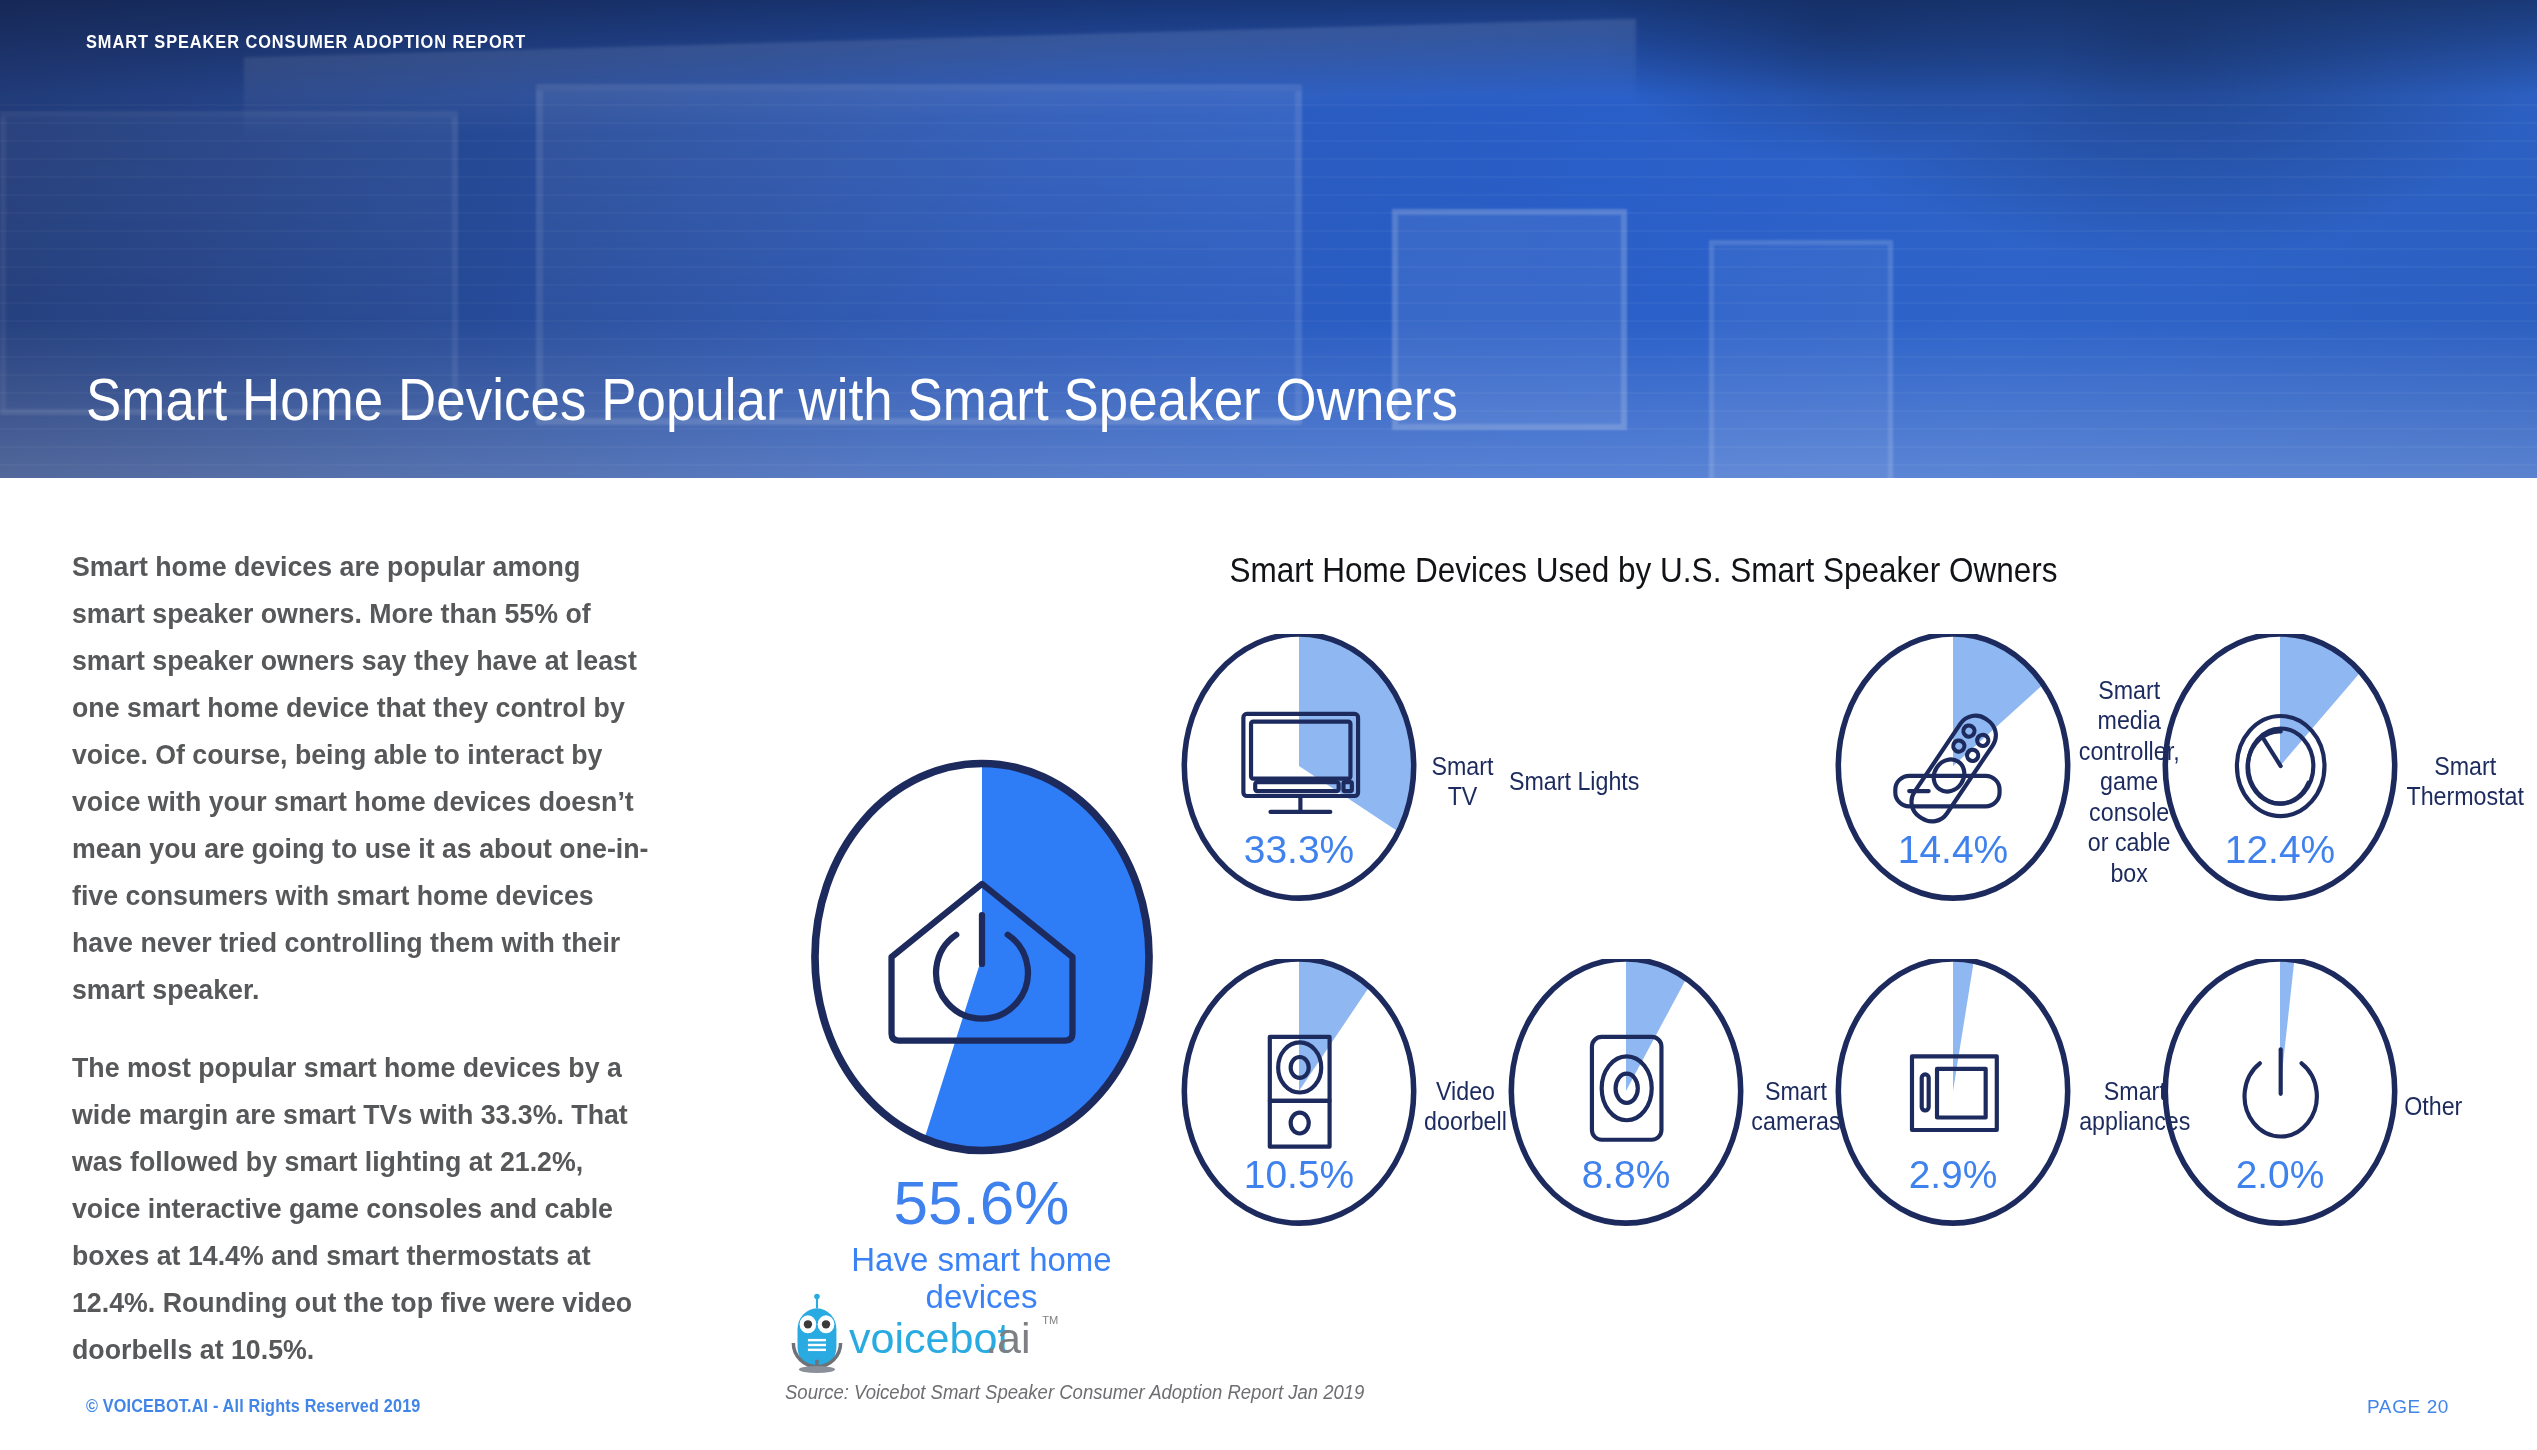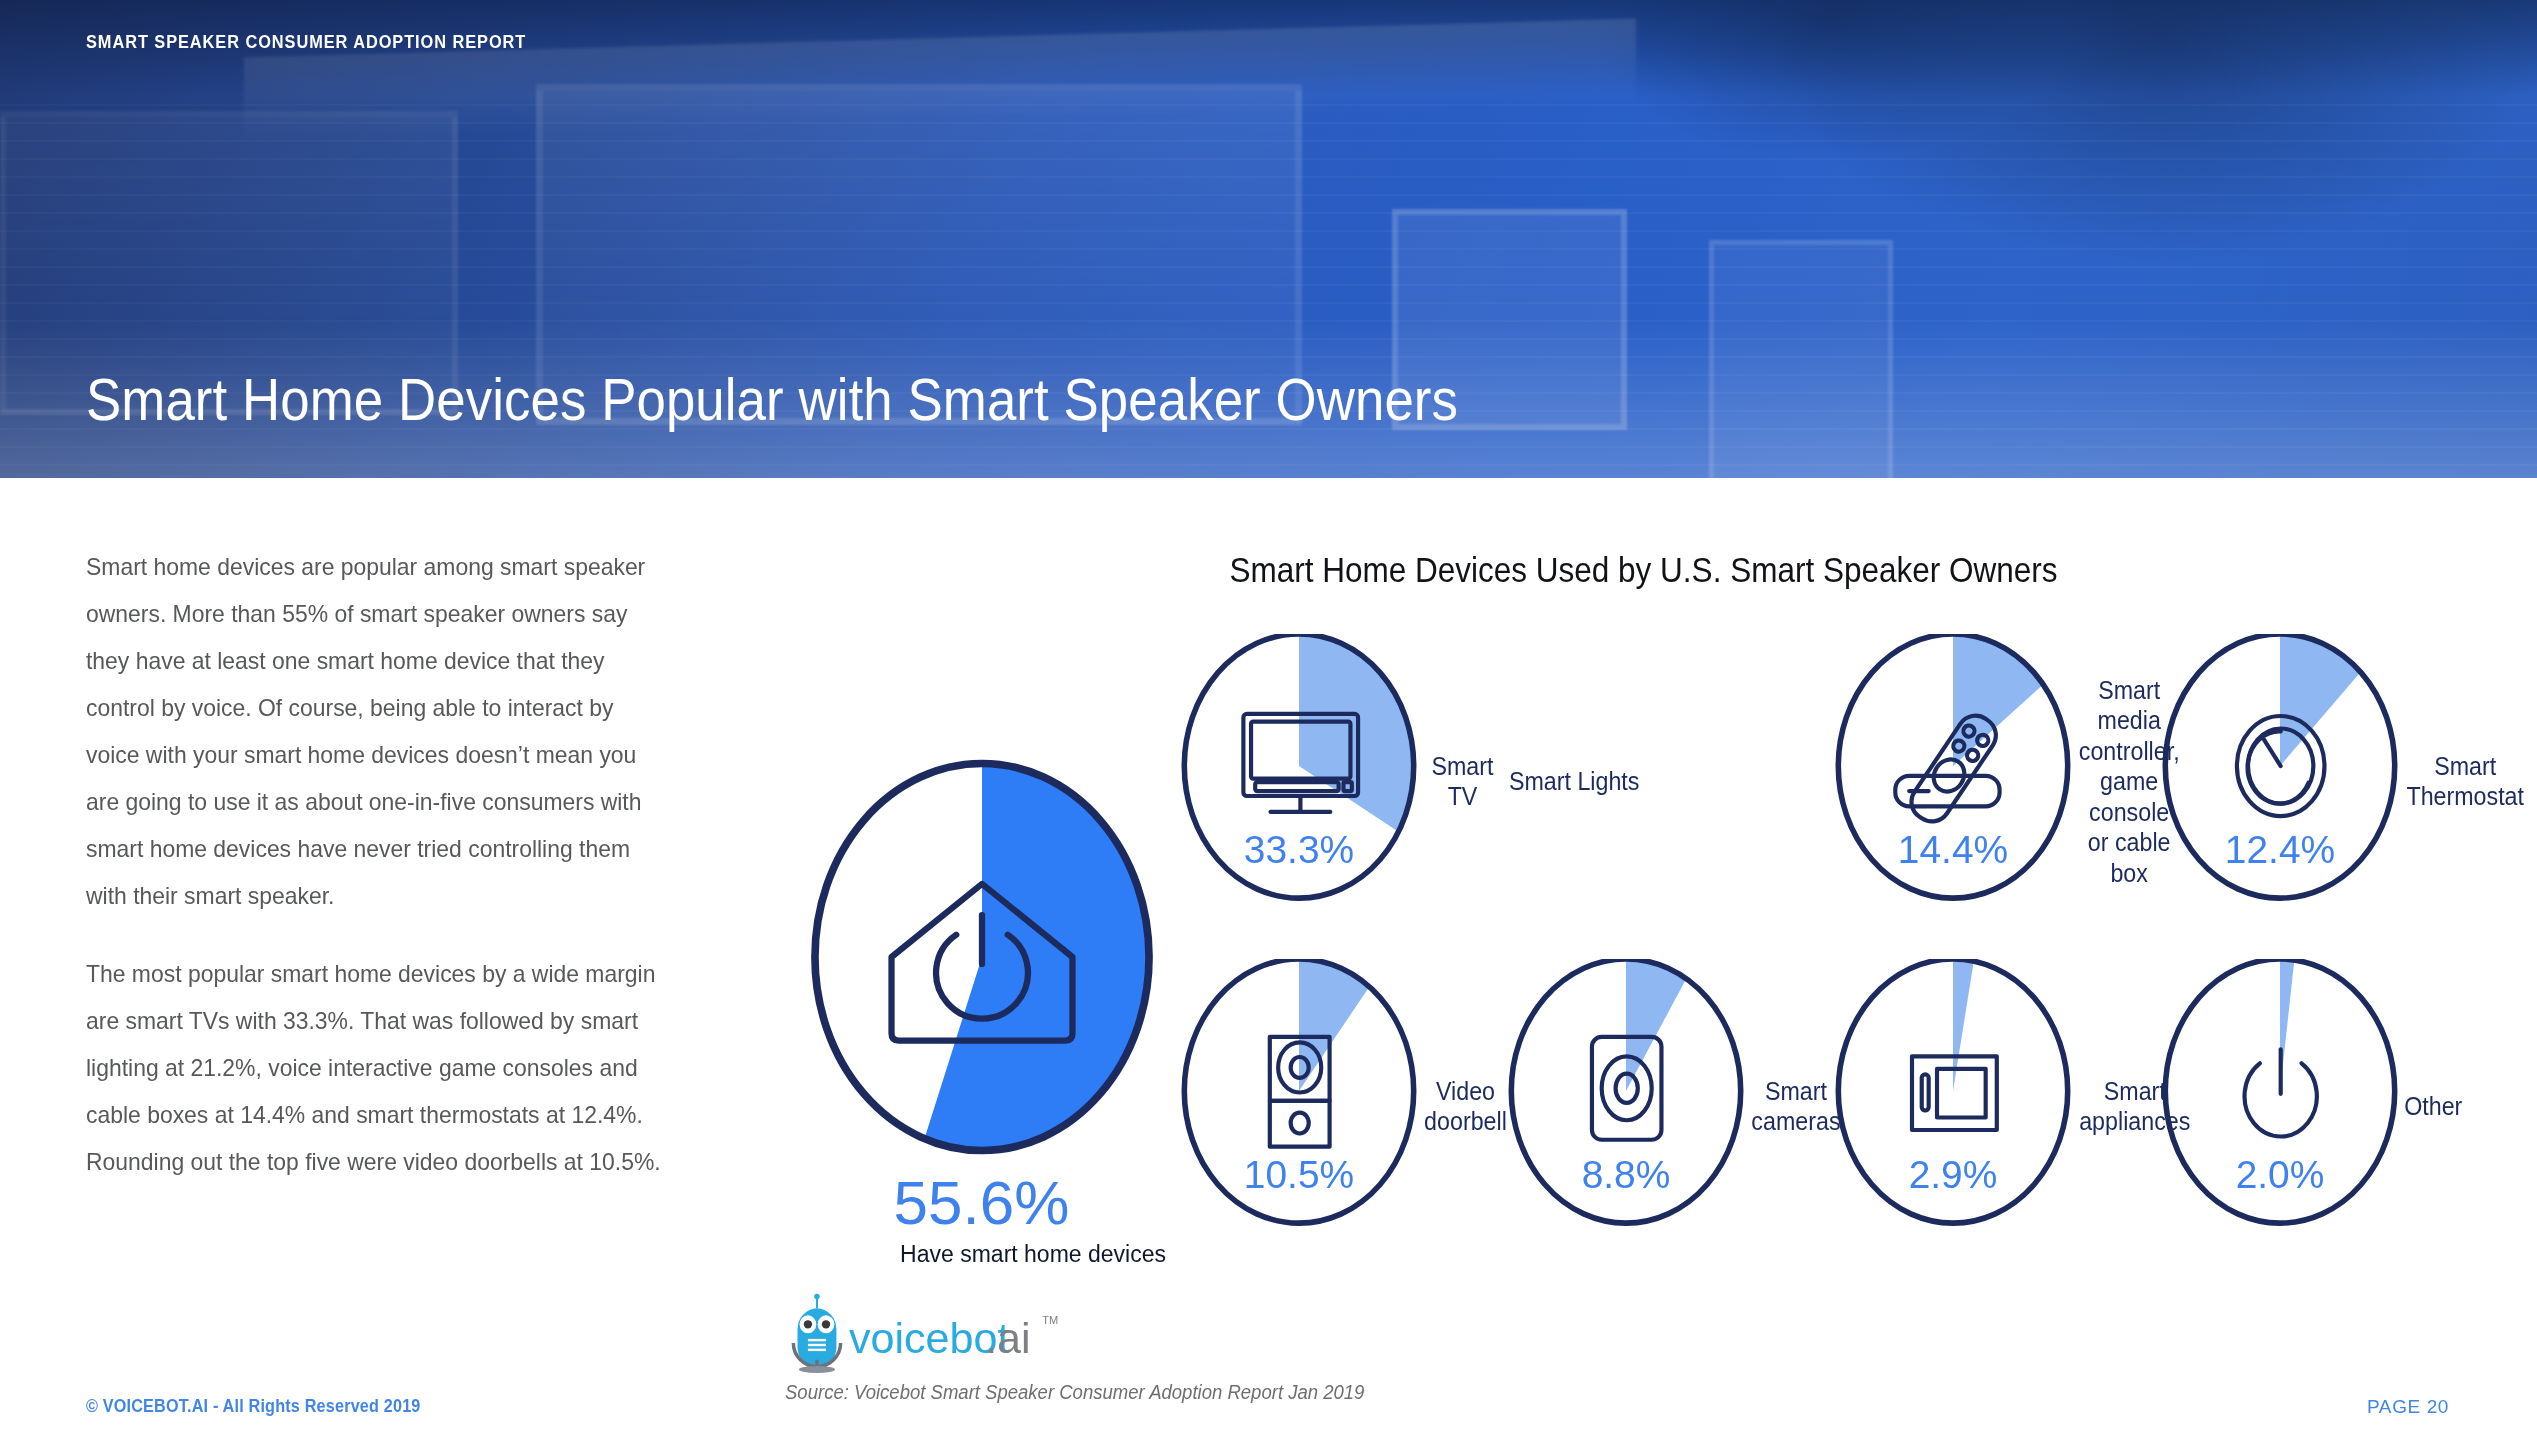--- a/index.html
+++ b/index.html
@@ -89,25 +89,25 @@
     color:#ffffff;
     font-size:60px;
     font-weight:400;
     letter-spacing:0.1px;
     white-space:nowrap;
     transform:scaleX(.88);
     transform-origin:left center;
   }
   
   .body-copy{
-    position:absolute;left:86px;top:543px;width:613px;
+    position:absolute;left:72px;top:543px;width:613px;
     color:#57585a;
-    font-size:24px;
+    font-size:28px;
     line-height:47px;
-    font-weight:400;
+    font-weight:700;
   }
   .body-copy p{margin:0 0 31px 0;transform:scaleX(.955);transform-origin:left top;}
   
   .chart-title{
     position:absolute;left:1156px;top:550px;width:975px;
     text-align:center;
     color:#111317;
     font-size:35px;
     font-weight:400;
     transform:scaleX(.9);
@@ -118,22 +118,22 @@
   .big-pie-wrap{position:absolute;left:797px;top:755px;width:369px;}
   .big-pie{
     position:relative;width:348px;height:404px;margin:0 auto;
   }
   .big-pie svg{display:block;width:348px;height:404px;}
   .big-pct{
     margin-top:12.5px;text-align:center;
     color:#3F82EE;font-size:62px;font-weight:400;line-height:1;
   }
   .big-sub{
-    margin-top:8.4px;text-align:right;
-    color:#0f172a;font-size:23px;font-weight:400;line-height:1.12;
+    margin-top:8.4px;text-align:center;
+    color:#3b82f6;font-size:33px;font-weight:400;line-height:1.12;
   }
   
   .grid{
     position:absolute;left:1177px;top:634px;width:1309px;
   }
   .grid-row{display:flex;width:1309px;}
   .cell{width:327px;display:flex;align-items:center;}
   .cell .pie{width:244px;height:285px;position:relative;}
   .cell .pie svg{display:block;width:244px;height:285px;}
   .cell .label{

